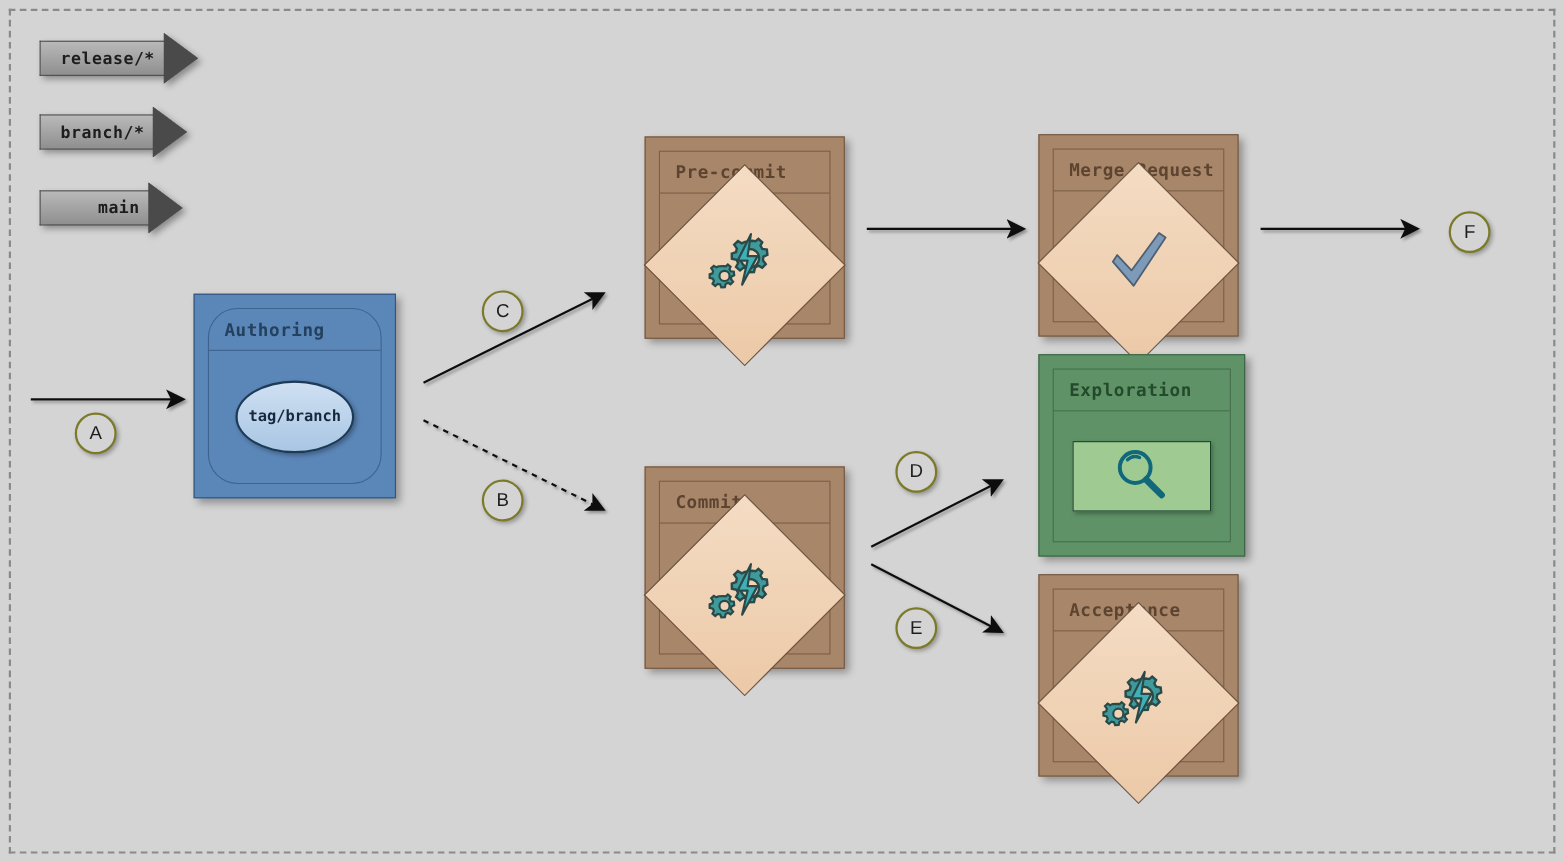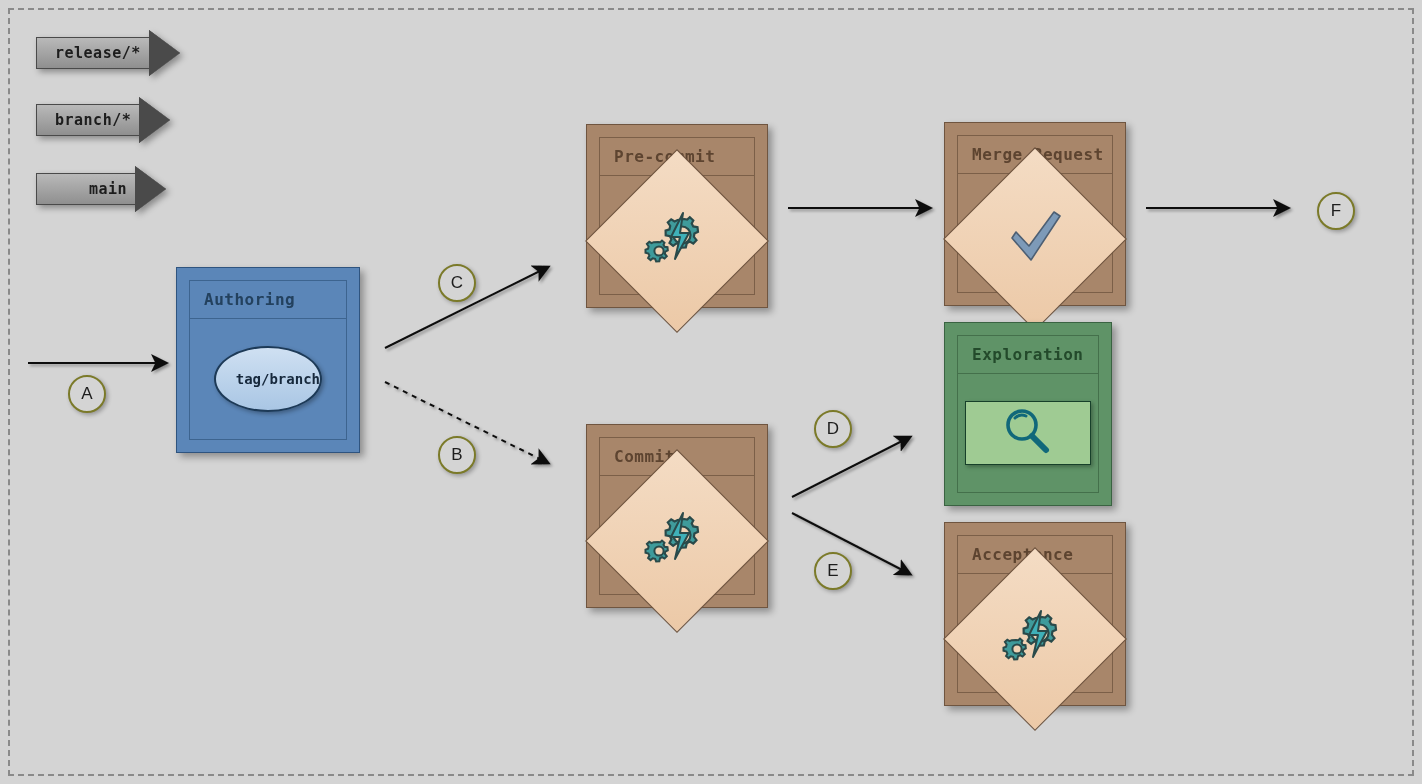--- a/index.html
+++ b/index.html
@@ -75,21 +75,21 @@
   .node.blue{background:#5b86b8;border-color:#2f547f;}
   .node.brown{background:#a8866a;border-color:#6f5540;}
   .node.green{background:#5f9367;border-color:#3a6342;}
 
   .inner{
     width:100%;height:100%;
     box-sizing:border-box;
     border:1px solid rgba(0,0,0,.28);
     display:flex;flex-direction:column;
   }
-  .node.blue .inner{border-color:#3d648f;}
+  .node.blue .inner{border-color:#3d648f;border-radius:27px;}
   .node.brown .inner{border-color:#7b5f48;}
   .node.green .inner{border-color:#44704b;}
 
   .hdr{
     height:38px;flex:0 0 38px;
     display:flex;align-items:center;
     padding-left:14px;
     box-sizing:border-box;
     border-bottom:1px solid rgba(0,0,0,.28);
     font-family:"DejaVu Sans Mono","Liberation Mono",monospace;
@@ -113,21 +113,21 @@
     border:1px solid #6f5540;
     display:flex;align-items:center;justify-content:center;
   }
   .diamond .ico{transform:rotate(-45deg);}
 
   
   .ellipse{
     width:104px;height:62px;border-radius:50%;
     background:linear-gradient(to bottom,#cfe0f2 0%,#a9c6e4 100%);
     border:2px solid #1d3a57;
-    display:flex;align-items:center;justify-content:flex-end;
+    display:flex;align-items:center;justify-content:center;
     box-shadow:2px 2px 4px rgba(0,0,0,.3);
   }
   .ellipse span{
     font-family:"DejaVu Sans Mono","Liberation Mono",monospace;
     font-size:14px;font-weight:bold;color:#16283c;
   }
 
   
   .greenrect{
     width:124px;height:62px;
@@ -245,21 +245,21 @@
           <span class="ico">
             <svg width="62" height="58" viewBox="0 0 62 58">
               <path d="M8 30 L12 24 L25 38 L50 4 L56 8 L27 52 z" fill="#7d9ab8" stroke="#4d5f73" stroke-width="1.6" stroke-linejoin="round"></path>
             </svg>
           </span>
         </div>
       </div>
     </div>
   </div>
 
-  <div class="node green" style="left:944px;top:322px;width:168px;height:184px;">
+  <div class="node green" style="left:944px;top:322px;width:188px;height:184px;">
     <div class="inner">
       <div class="hdr">Exploration</div>
       <div class="body-area">
         <div class="greenrect">
           <span class="ico">
             <svg width="56" height="52" viewBox="0 0 56 52">
               <circle cx="22" cy="20" r="14" fill="none" stroke="#11687a" stroke-width="3.6"></circle>
               <path d="M15 13 a10 10 0 0 1 11 -2" fill="none" stroke="#11687a" stroke-width="3" stroke-linecap="round"></path>
               <path d="M32 31 L46 45" stroke="#11687a" stroke-width="6" stroke-linecap="round"></path>
             </svg>

